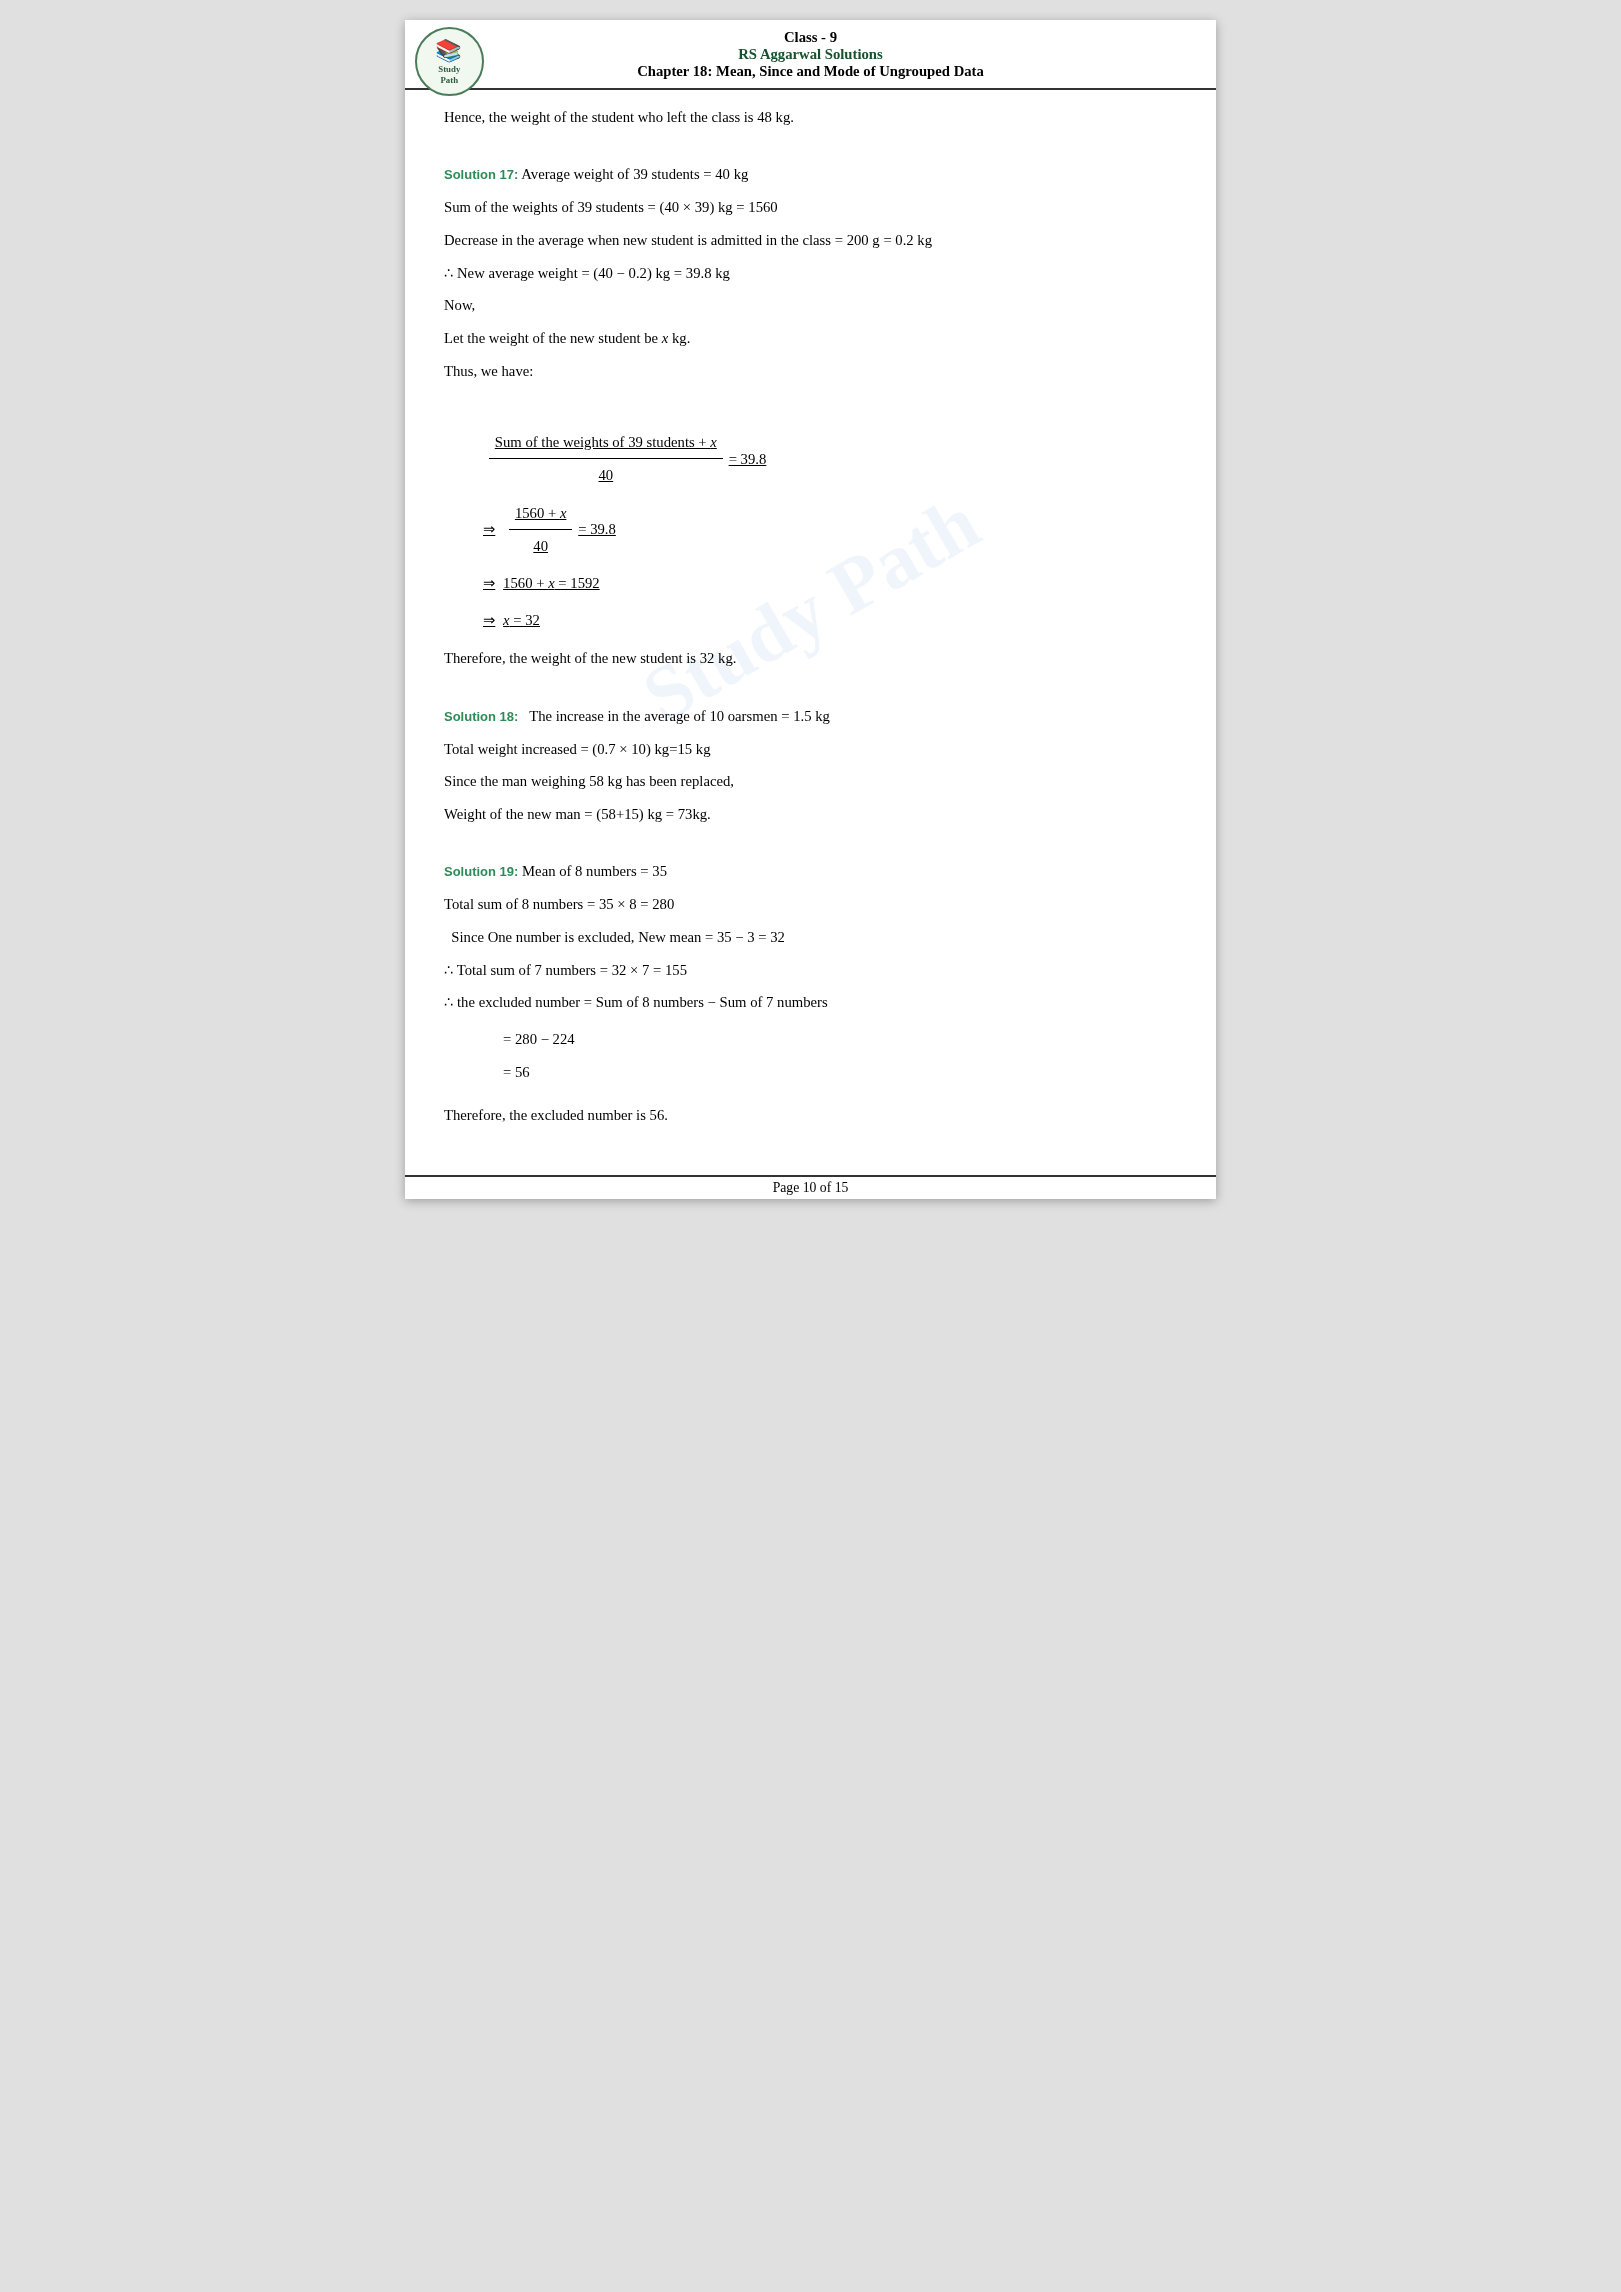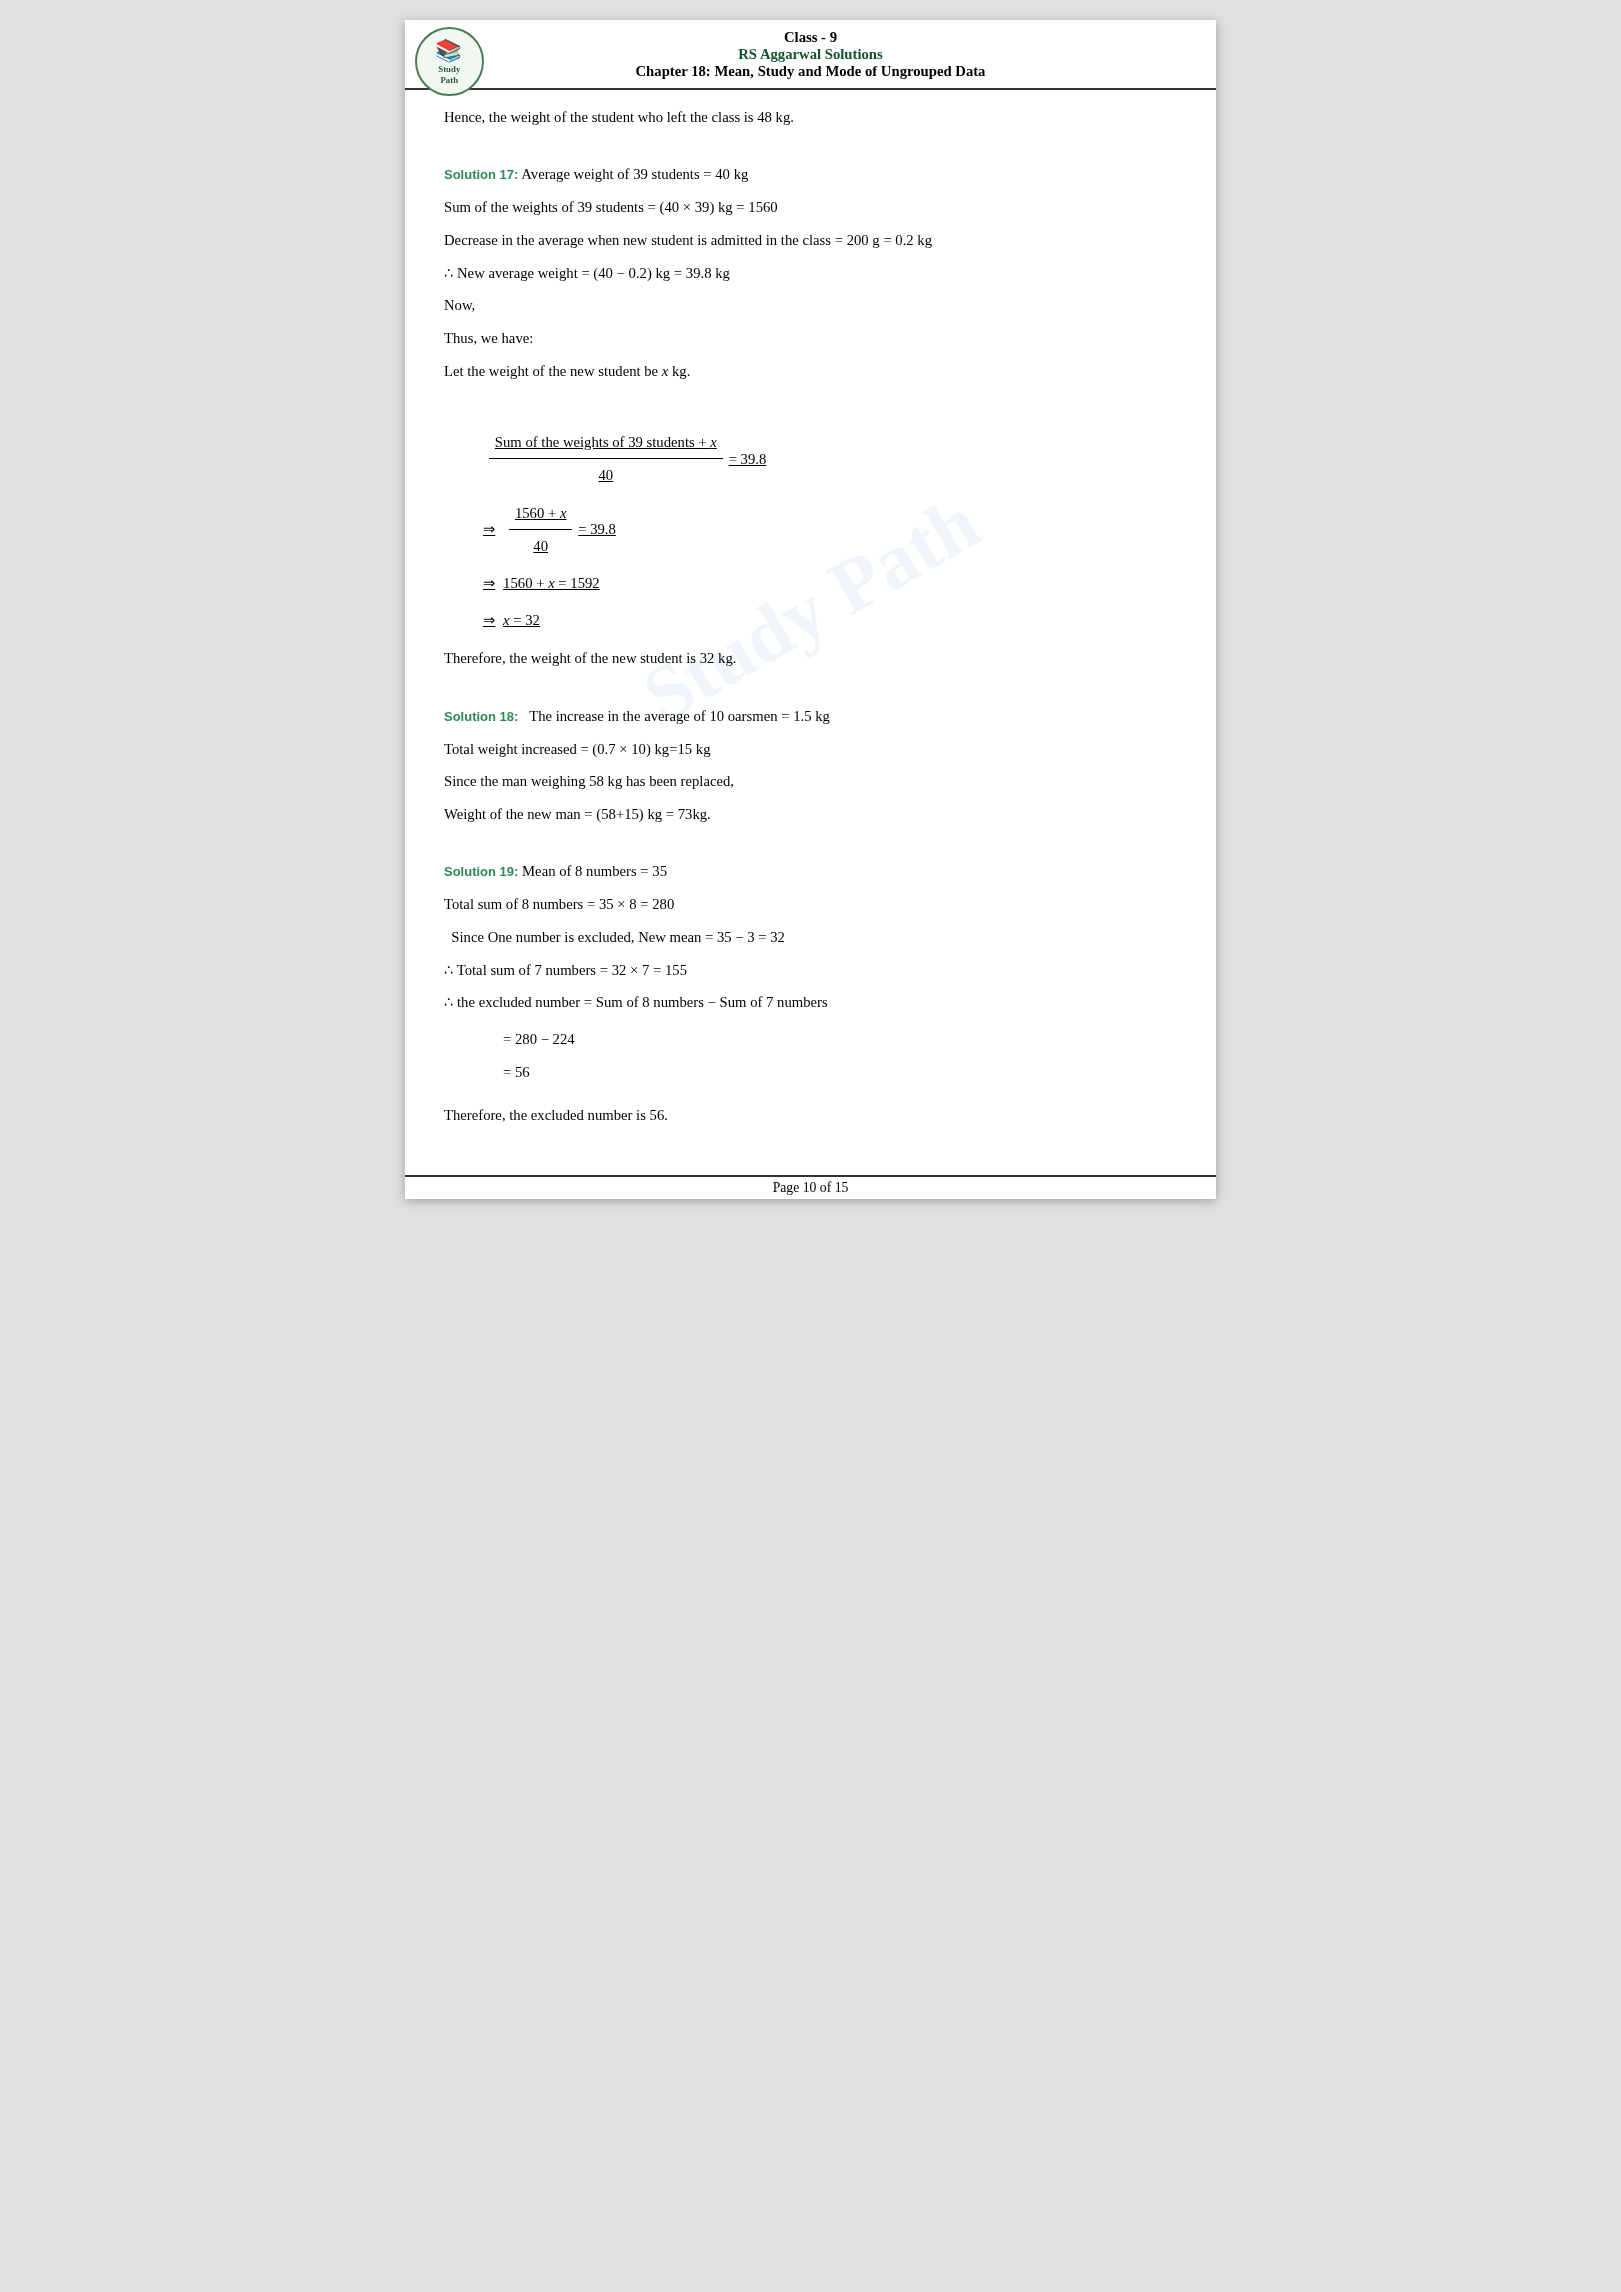--- a/index.html
+++ b/index.html
@@ -195,21 +195,21 @@
         <div style="font-size:21.6px; color:#2d5a3d;">📚</div>
         <div class="logo-text">
           <div>Study</div>
           <div>Path</div>
         </div>
       </div>
     </div>
 
     <div class="header-line1">Class - 9</div>
     <div class="header-line2">RS Aggarwal Solutions</div>
-    <div class="header-line3">Chapter 18: Mean, Study and Mode of Ungrouped Data</div>
+    <div class="header-line3">Chapter 18: Mean, Since and Mode of Ungrouped Data</div>
   </div>
 
   <div class="content content-wrapper">
 
     <div class="paragraph">Hence, the weight of the student who left the class is 48 kg.</div>
 
     <div class="big-gap"></div>
 
     <div class="paragraph">
       <span class="solution-label">Solution 17:</span>
@@ -217,25 +217,25 @@
     </div>
 
     <div class="paragraph">Sum of the weights of 39 students = (40 × 39) kg = 1560</div>
 
     <div class="paragraph">Decrease in the average when new student is admitted in the class = 200 g = 0.2 kg</div>
 
     <div class="paragraph">∴ New average weight = (40 − 0.2) kg = 39.8 kg</div>
 
     <div class="paragraph">Now,</div>
 
+    <div class="paragraph">
+      Let the weight of the new student be <span class="italic-x">x</span> kg.
+    </div>
+
     <div class="paragraph">Thus, we have:</div>
-
-    <div class="paragraph">
-      Let the weight of the new student be <span class="italic-x">x</span> kg.
-    </div>
 
     <div class="big-gap"></div>
 
     <div class="formula-block">
       <div class="equation-line">
         <div class="fraction-display">
           <div class="num">
             Sum of the weights of 39 students + <span class="italic-x">x</span>
           </div>
           <div class="den">40</div>

